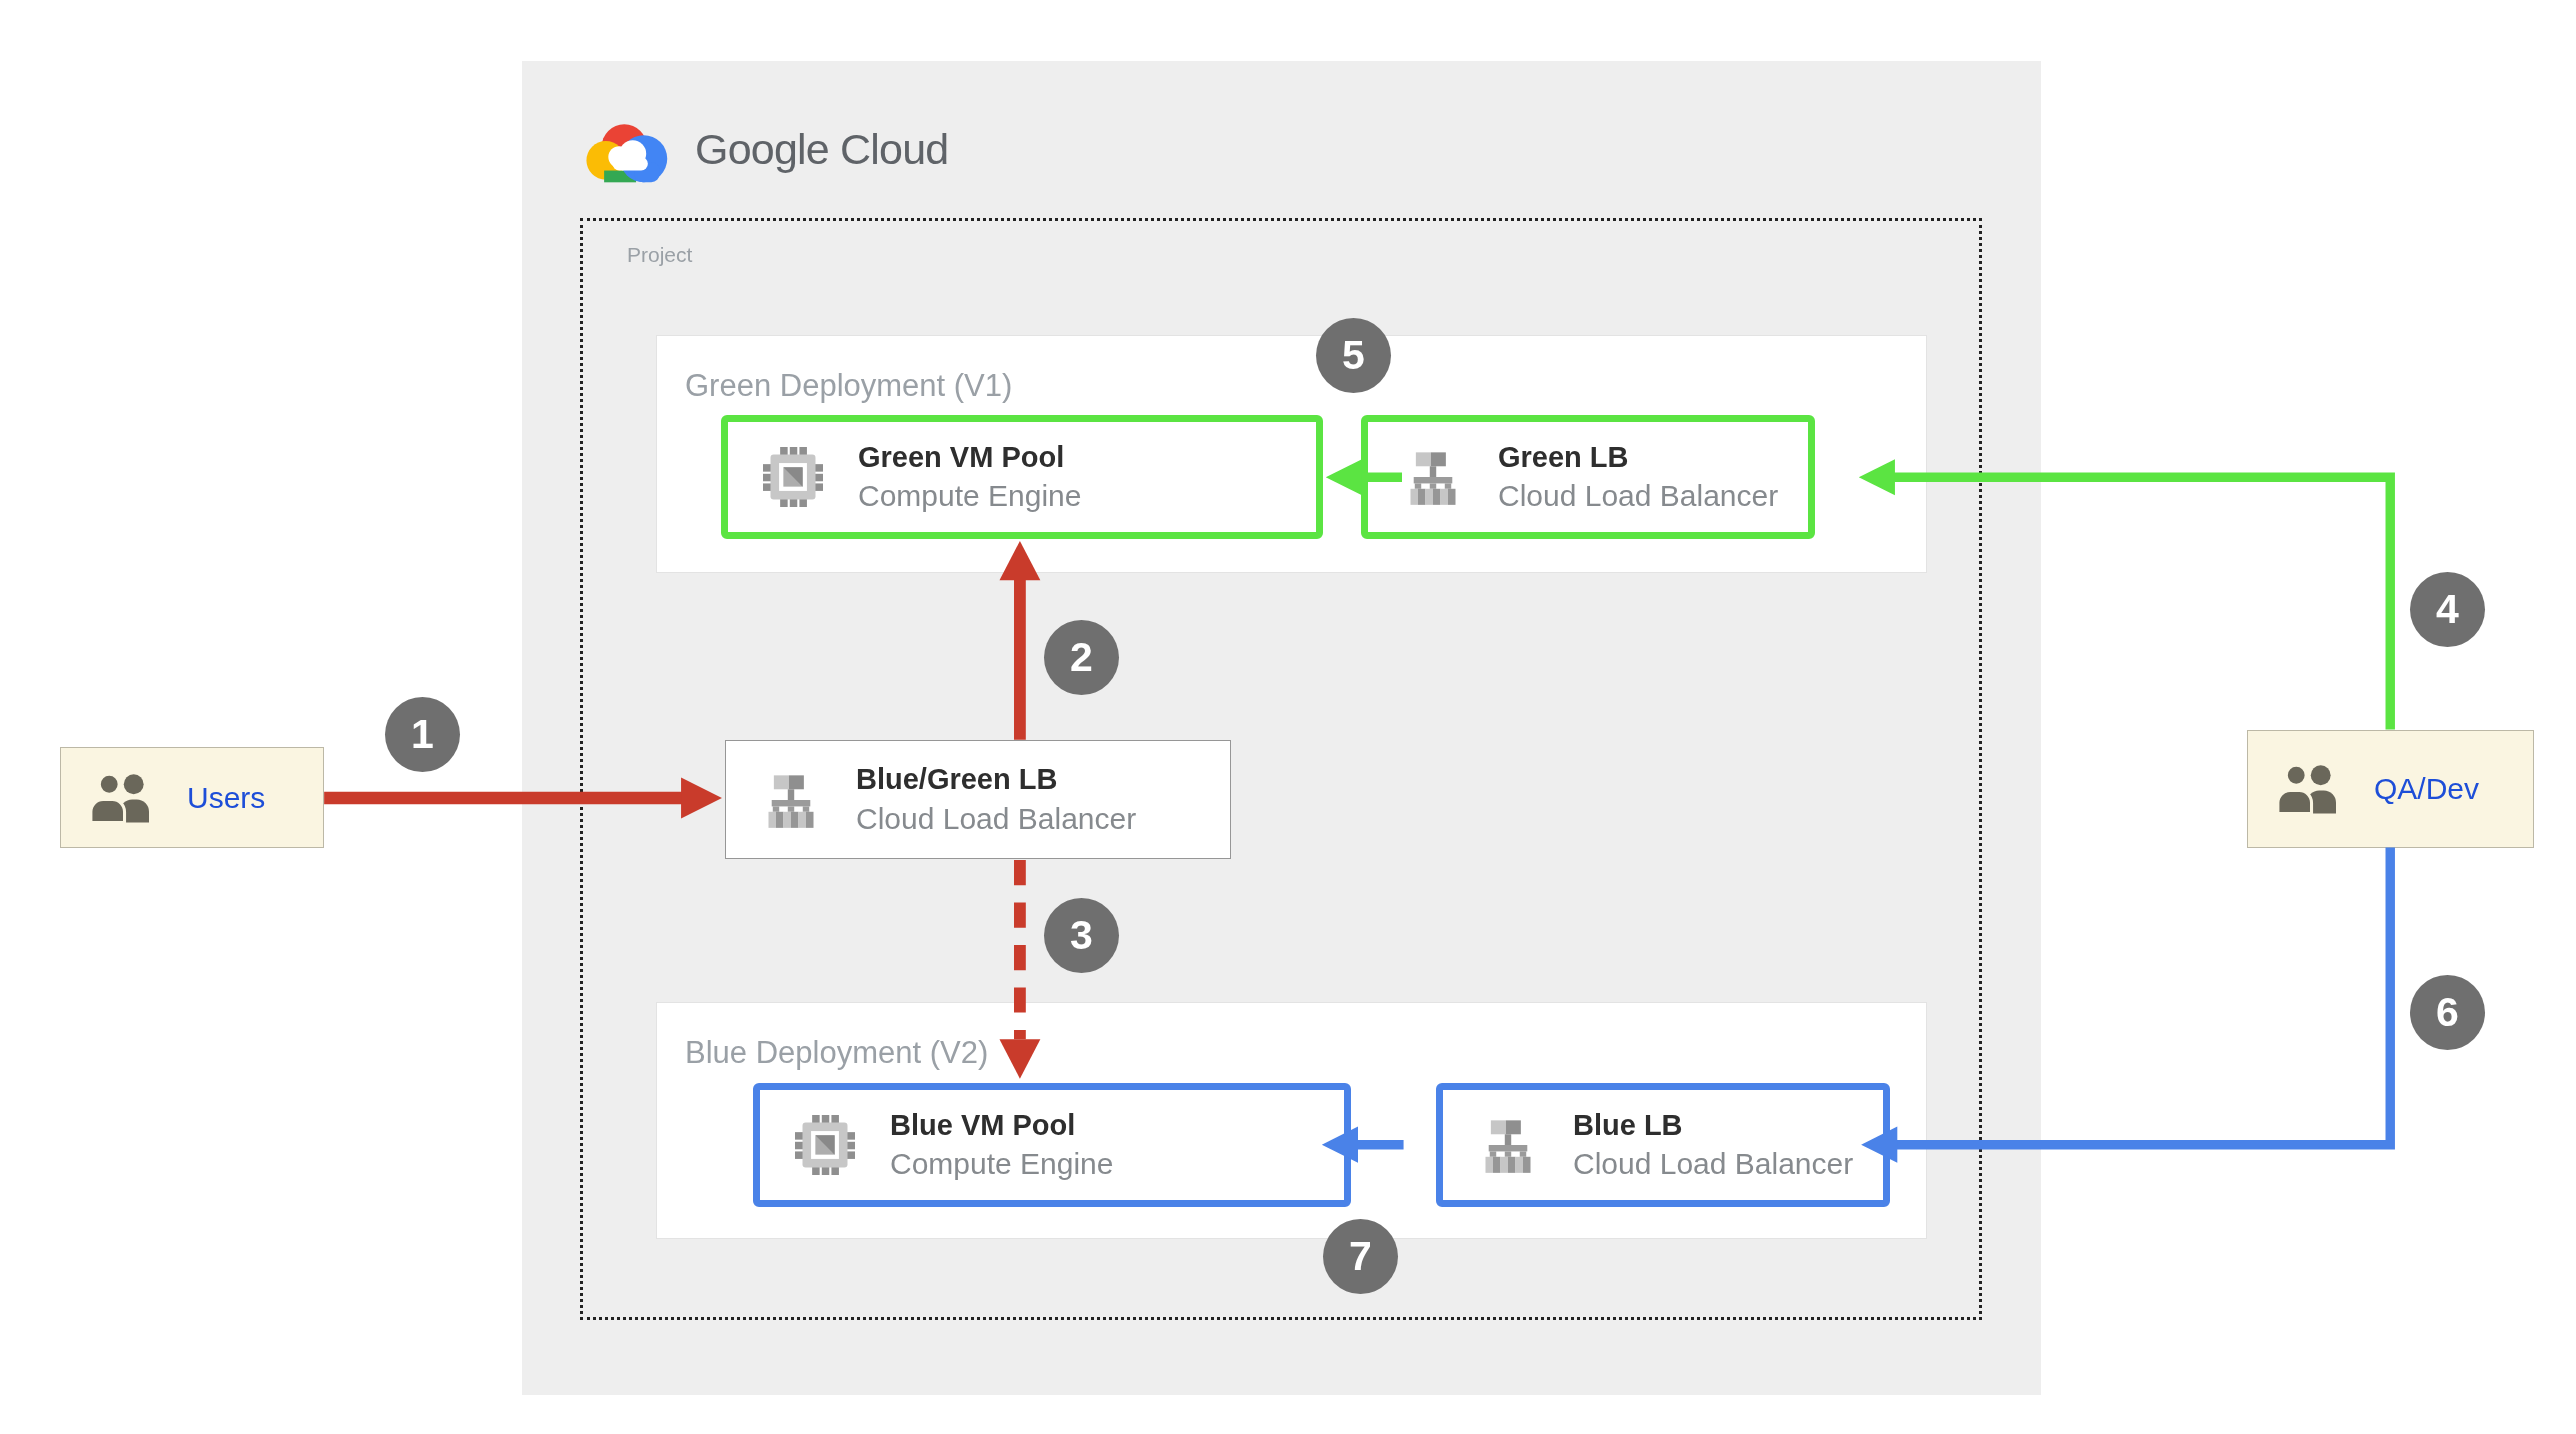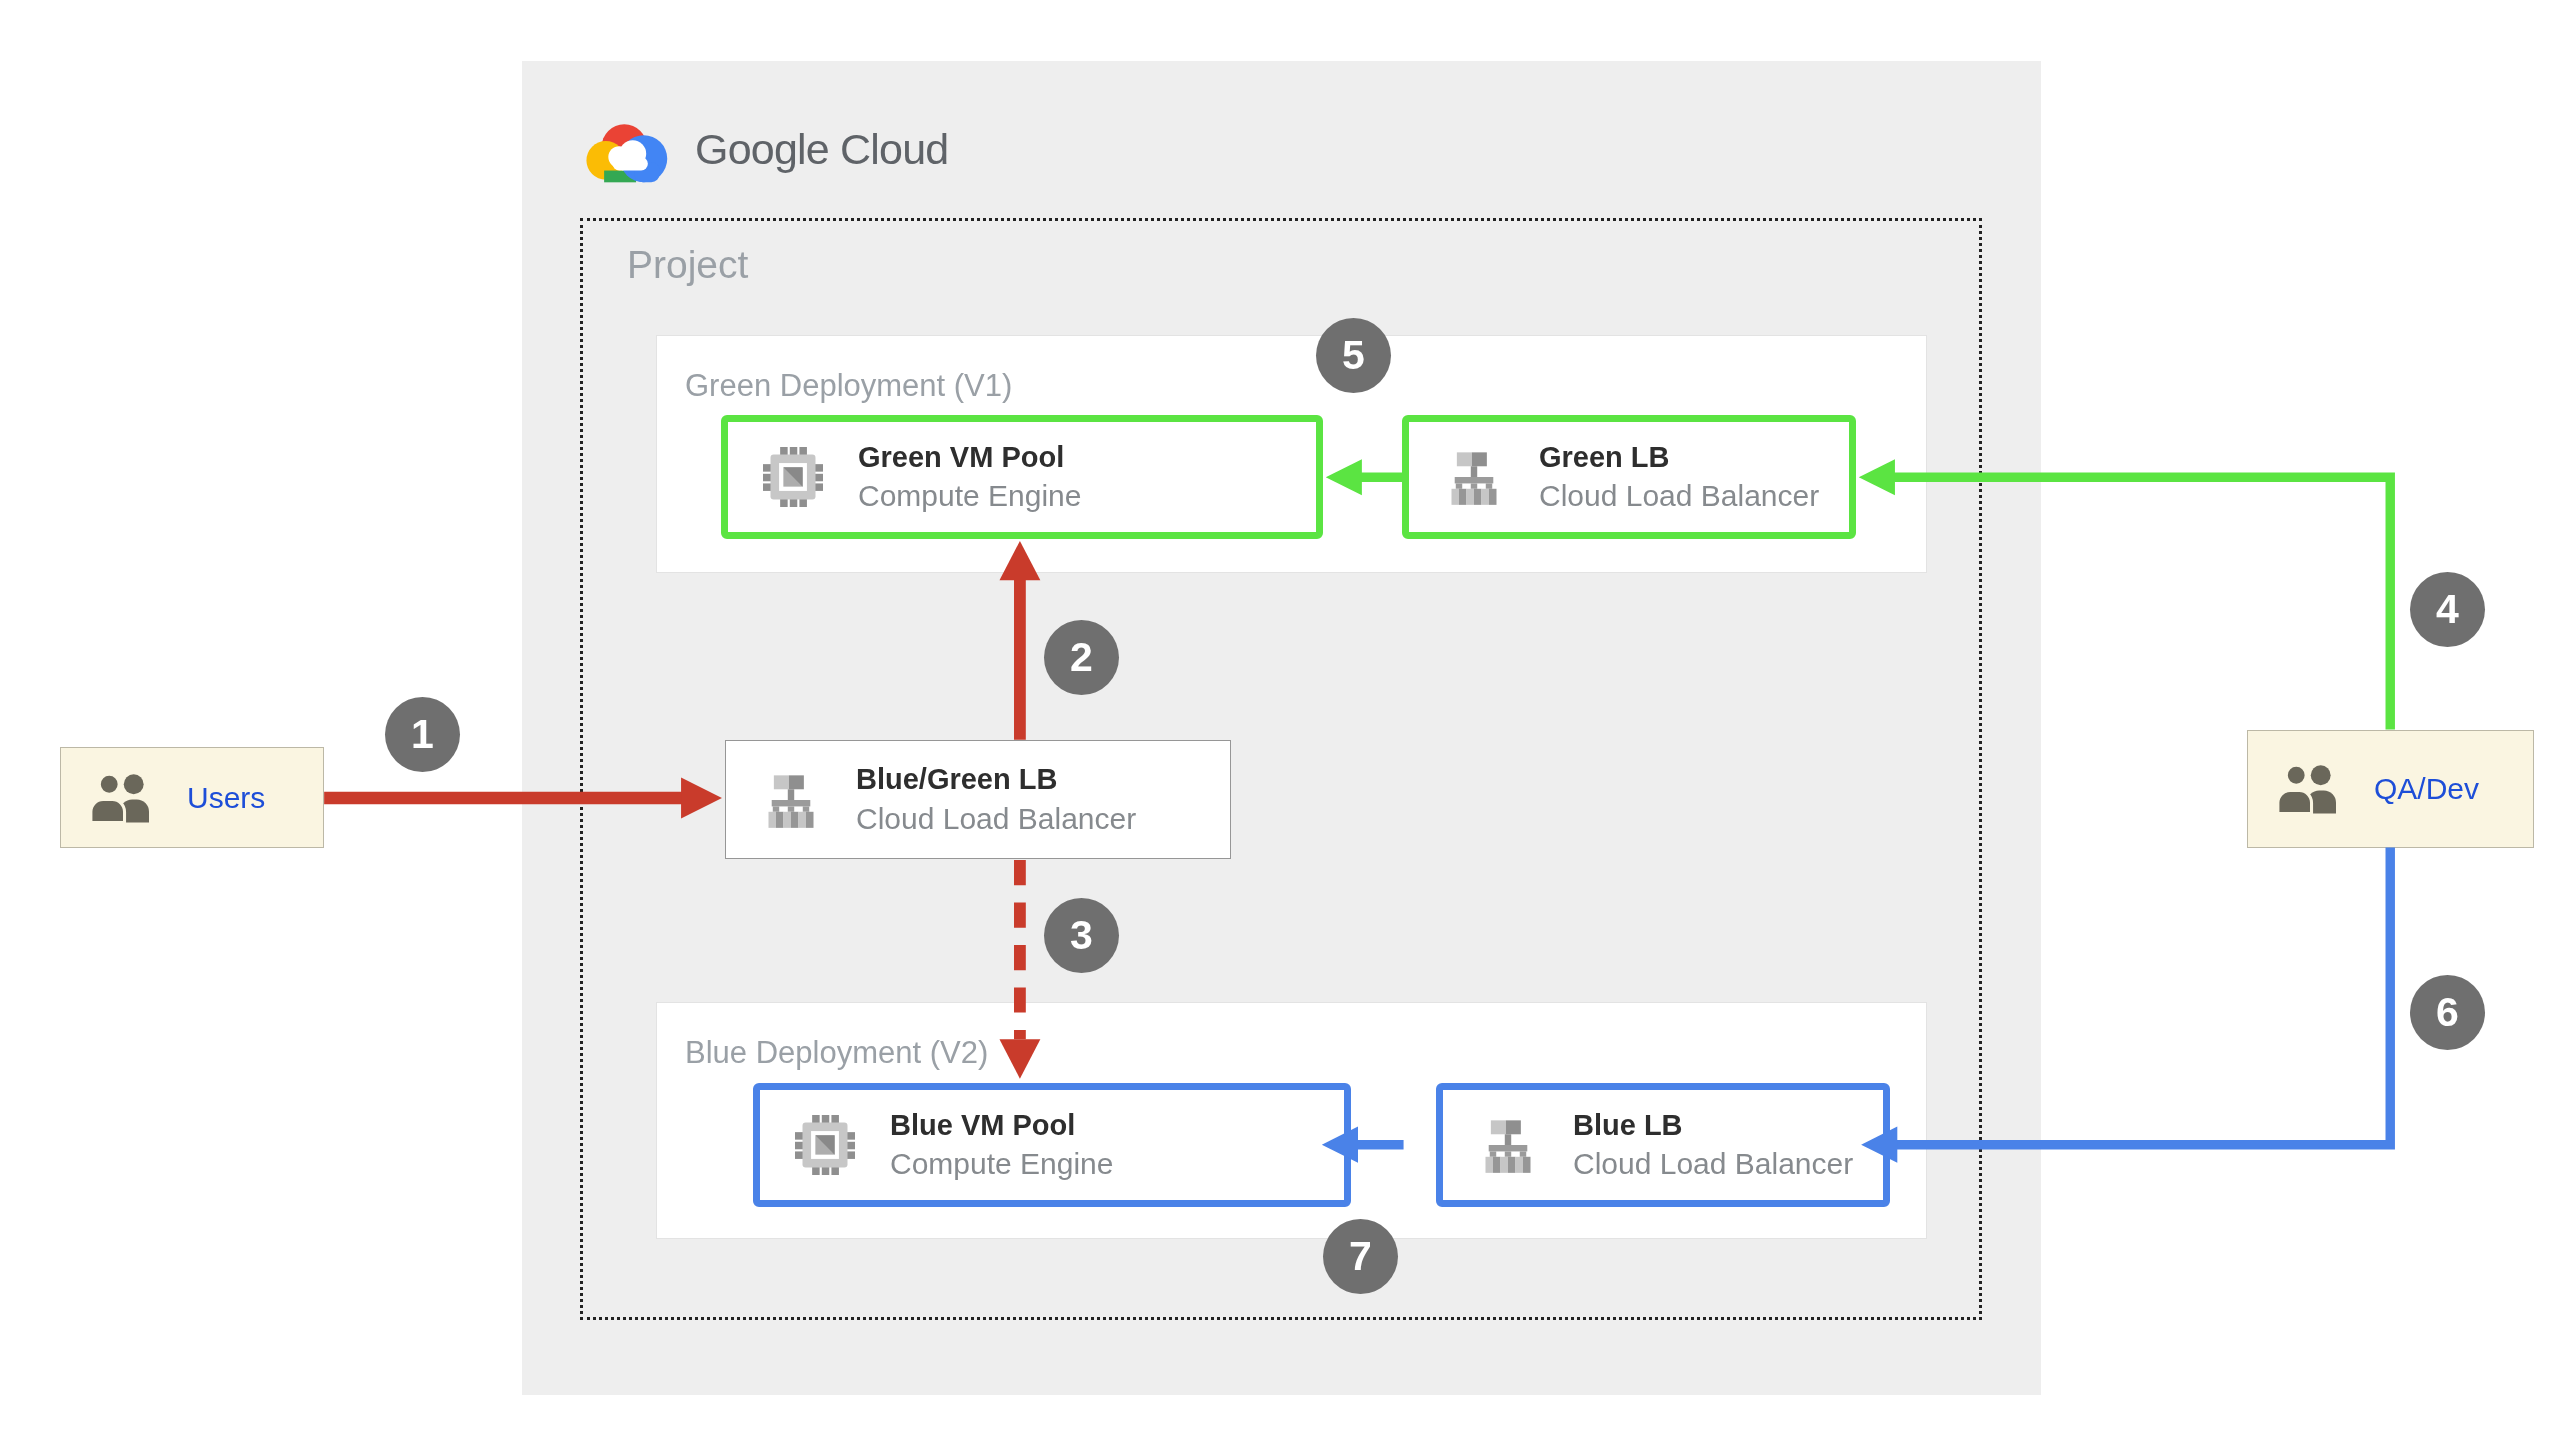--- a/index.html
+++ b/index.html
@@ -18,33 +18,33 @@
   html,body{background:#FFFFFF;}
   body{font-family:"Liberation Sans", sans-serif;}
   #canvas{position:relative;width:2576px;height:1434px;background:#FFFFFF;overflow:hidden;}
   .abs{position:absolute;}
 
   .panel{left:522px;top:61px;width:1519px;height:1334px;background:var(--panel);}
   .logo{left:582px;top:113px;height:72px;display:flex;align-items:center;gap:25px;}
   .logo-text{font-size:43px;color:var(--wordmark);letter-spacing:-0.8px;}
 
   .project{left:580px;top:218px;width:1402px;height:1102px;border:3.1px dotted #222222;}
-  .project-label{position:absolute;left:44px;top:22px;font-size:39px;color:var(--label-gray);}
+  .project-label{position:absolute;left:44px;top:22px;font-size:21px;color:var(--label-gray);}
 
   .deploy{background:#FFFFFF;border:1.6px solid #E3E3E3;}
   .deploy-green{left:656px;top:335px;width:1271px;height:238px;}
   .deploy-blue{left:656px;top:1002px;width:1271px;height:237px;}
   .deploy-label{position:absolute;left:28px;top:32px;font-size:31px;color:var(--label-gray);}
 
   .node{background:#FFFFFF;border-radius:6px;display:flex;align-items:center;padding-left:35px;gap:35px;}
   .node.b-green{border:7px solid var(--green);}
   .node.b-blue{border:7px solid var(--blue);margin-left:32px;}
   .node.b-gray{border:1.6px solid #969696;border-radius:0;}
   .n-green-vm{left:721px;top:415px;width:602px;height:124px;}
-  .n-green-lb{left:1402px;top:415px;width:454px;height:124px;}
+  .n-green-lb{left:1361px;top:415px;width:454px;height:124px;}
   .n-blue-vm{left:721px;top:1083px;width:598px;height:124px;}
   .n-blue-lb{left:1404px;top:1083px;width:454px;height:124px;}
   .n-router{left:725px;top:740px;width:506px;height:119px;}
   .node-title{font-size:29px;font-weight:700;color:var(--title-dark);margin-bottom:5.5px;}
   .node-sub{font-size:30px;color:var(--sub-gray);}
 
   .actor{background:var(--cream);border:1.6px solid #BCB8A6;display:flex;align-items:center;gap:30px;padding-left:28px;}
   .actor-users{left:60px;top:747px;width:264px;height:101px;}
   .actor-qadev{left:2247px;top:730px;width:287px;height:118px;}
   .actor-label{font-size:30px;color:#1d4ed8;}

